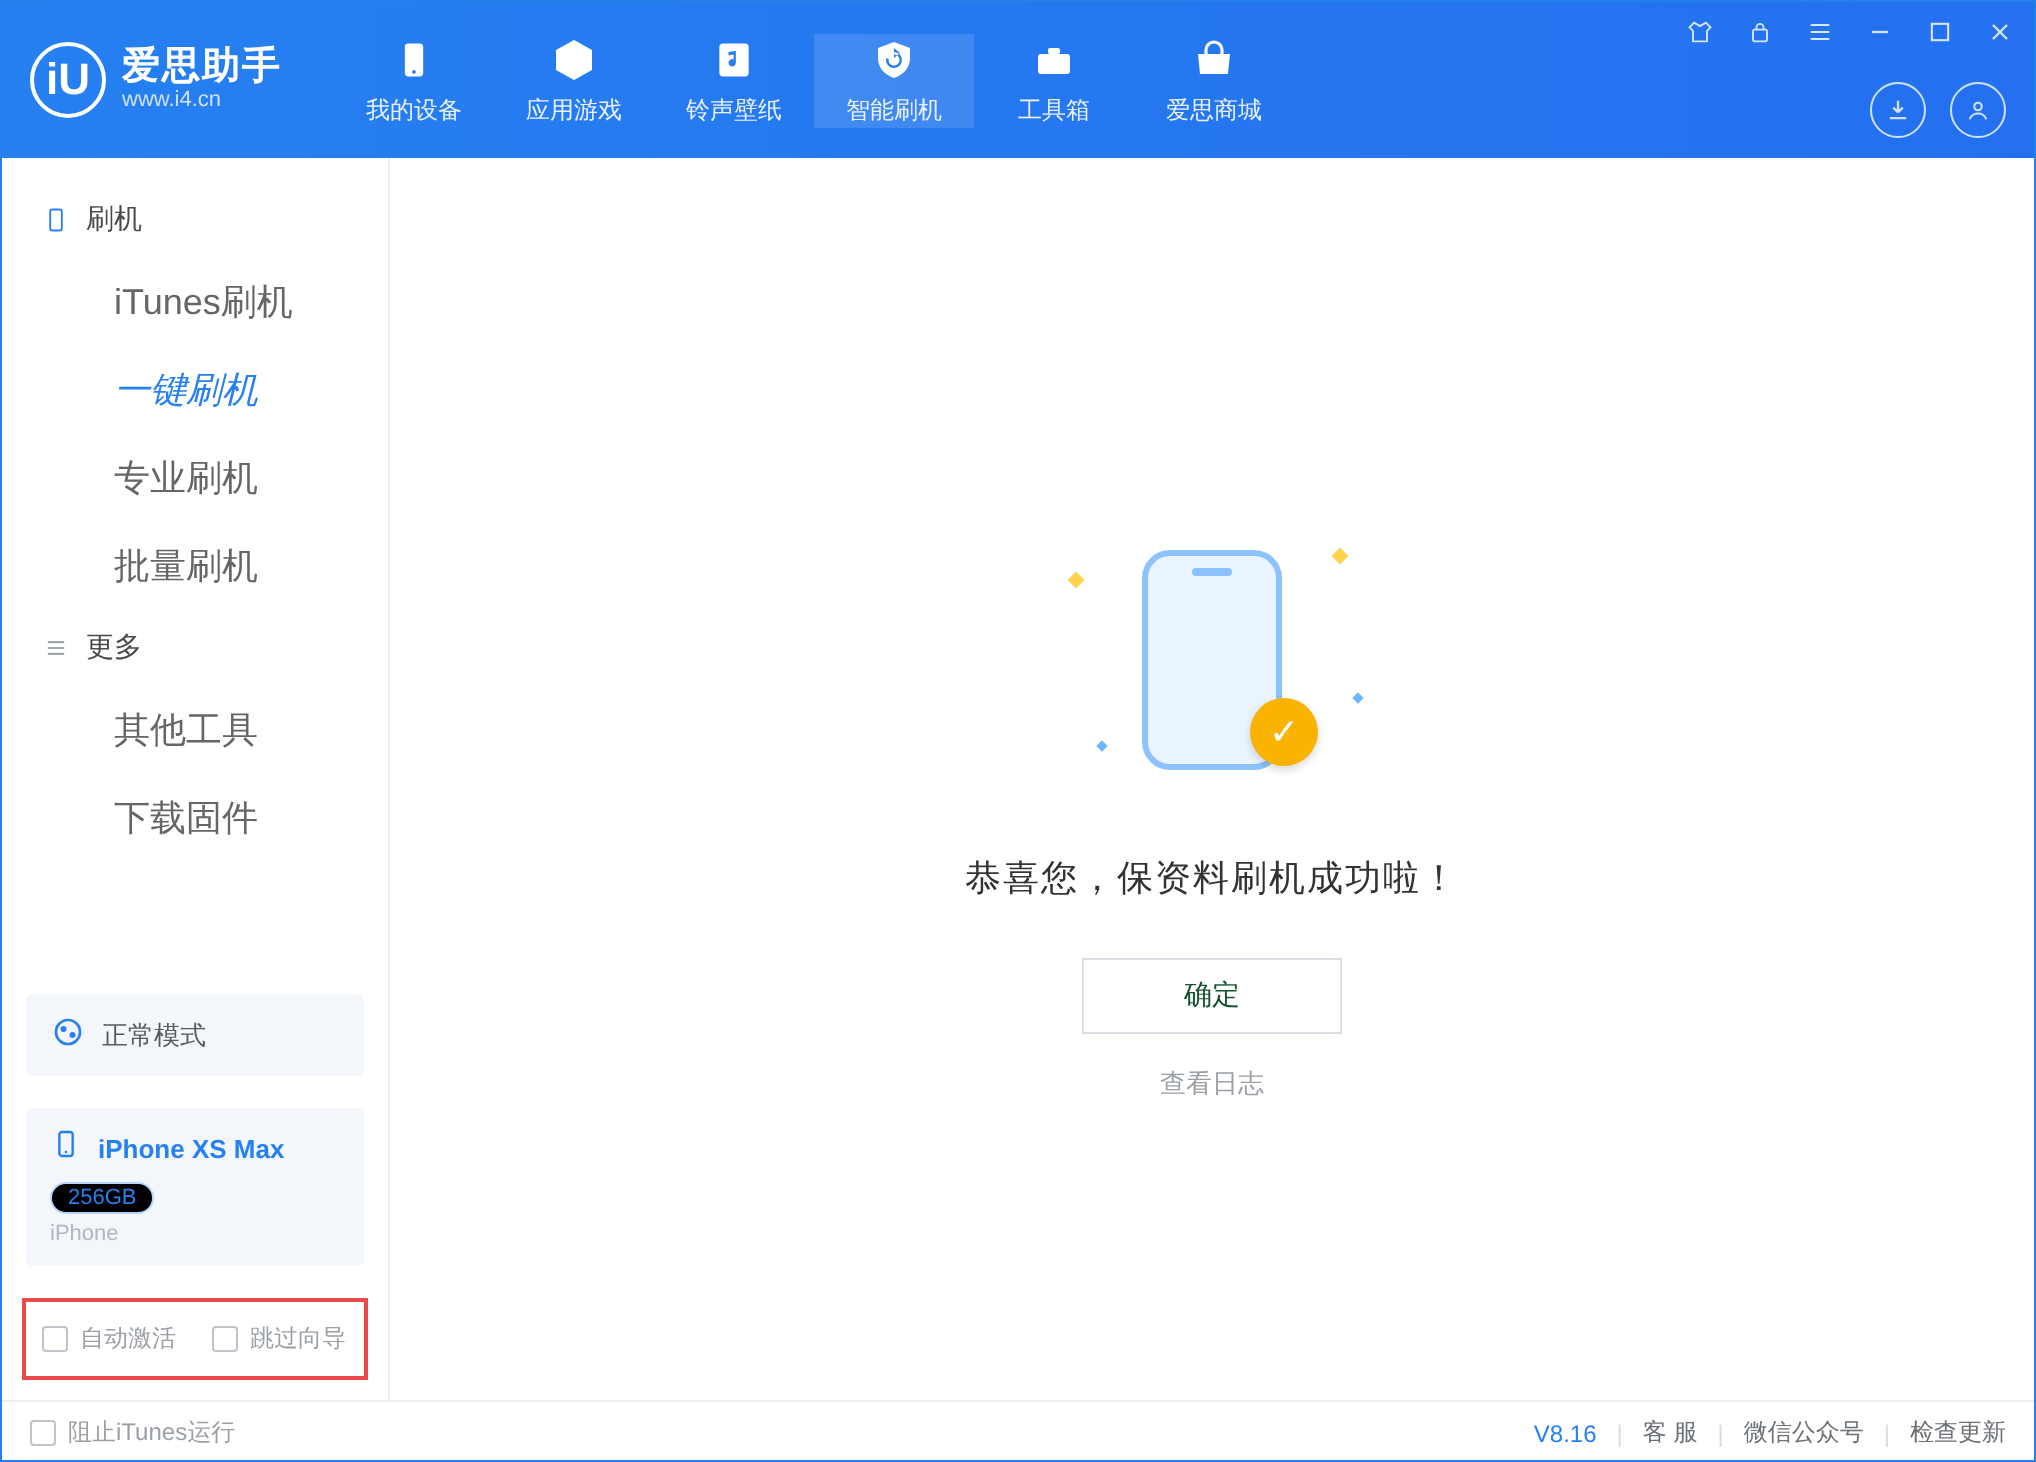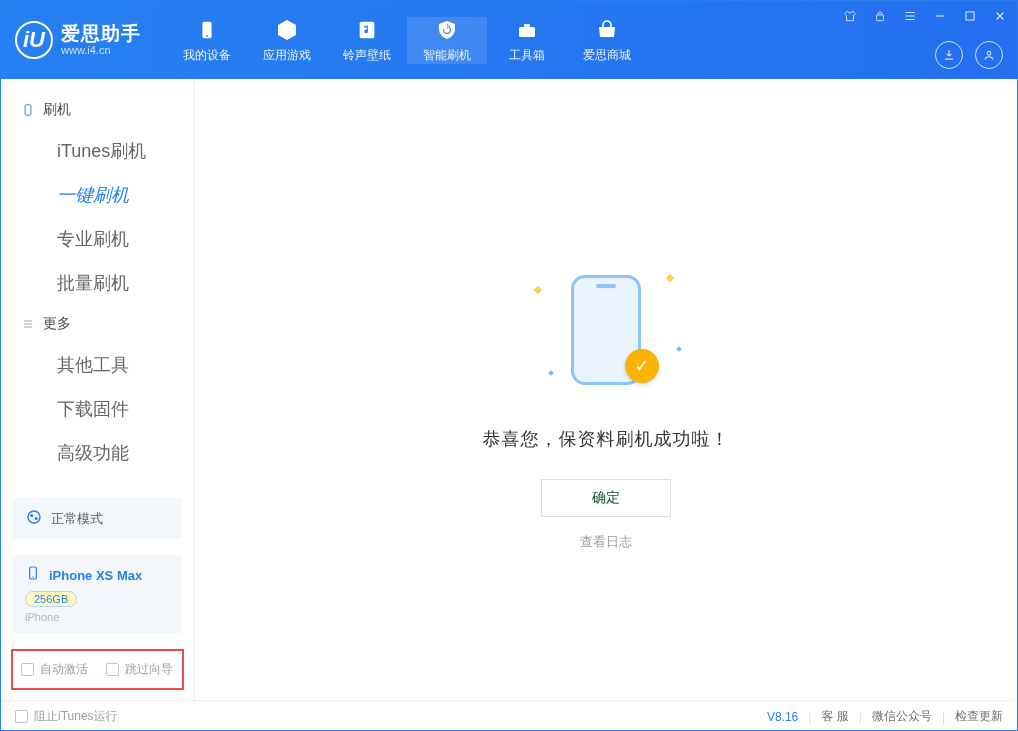--- a/index.html
+++ b/index.html
@@ -1,21 +1,21 @@
 <!DOCTYPE html>
 <html><head>
   <meta charset="utf-8">
   <style>
     * { margin: 0; padding: 0; box-sizing: border-box; font-family: "Microsoft YaHei", -apple-system, sans-serif; }
     body { width: 1018px; height: 731px; background: #fff; border: 1px solid #2680eb; overflow: hidden; }
 
     
     .titlebar { height: 78px; background: linear-gradient(to right, #2680f0, #2470f0); display: flex; align-items: stretch; color: #fff; position: relative; }
     .logo-area { display: flex; align-items: center; padding: 0 16px 0 14px; gap: 8px; }
-    .logo-badge { width: 38px; height: 38px; border: 2.5px solid #fff; border-radius: 50%; display: flex; align-items: center; justify-content: center; font-size: 22px; font-weight: bold; font-style: italic; }
+    .logo-badge { width: 38px; height: 38px; border: 2.5px solid #fff; border-radius: 50%; display: flex; align-items: center; justify-content: center; font-size: 22px; font-weight: bold; }
     .logo-text { display: flex; flex-direction: column; justify-content: center; }
     .logo-title { font-size: 19px; font-weight: 600; letter-spacing: 1px; line-height: 1.1; }
     .logo-sub { font-size: 11px; color: #cfe2ff; line-height: 1.1; }
 
     .nav { display: flex; align-items: center; margin-left: 10px; }
     .nav-item { display: flex; flex-direction: column; align-items: center; justify-content: center; gap: 4px; padding: 0 16px; min-width: 80px; cursor: pointer; position: relative; }
     .nav-item.active { background: rgba(255,255,255,0.12); }
     .nav-ico { width: 26px; height: 26px; display:flex; align-items:center; justify-content:center; }
     .nav-label { font-size: 12px; color: #eaf2ff; }
 
@@ -30,21 +30,21 @@
     .side-scroll { flex: 1; overflow: auto; padding-top: 12px; }
     .side-group-hdr { display: flex; align-items: center; gap: 8px; padding: 10px 20px 10px 20px; color: #4a4a4a; font-size: 14px; font-weight: 500; }
     .side-group-hdr .gico { width: 14px; height: 14px; display:flex; align-items:center; justify-content:center; }
     .side-sub { padding: 10px 10px 10px 56px; font-size: 18px; color: #666; cursor: pointer; }
     .side-sub.active { color: #2680f0; font-style: italic; }
 
     .side-mode, .side-device { margin: 8px 12px; background: #f3f6fb; border-radius: 3px; padding: 10px 12px; }
     .side-mode { display:flex; align-items:center; gap:8px; color:#5a5a5a; font-size:13px; }
     .side-device .dev-hd { display:flex; align-items:center; gap:8px; }
     .dev-name { color:#2680f0; font-weight:600; font-size:13px; }
-    .dev-cap { display:inline-block; margin: 6px 0 2px 0; font-size:11px; color:#2680f0; border:1px solid #b7d4fb; border-radius: 10px; padding:1px 8px; background:#fef9c3; }
+    .dev-cap { display:inline-block; margin: 6px 0 2px 0; font-size:11px; color:#2680f0; border:1px solid #b7d4fb; border-radius: 10px; padding:1px 8px; background:#000000; }
     .dev-type { font-size:11px; color:#b2b6bd; margin-top:2px; }
 
     .side-checks { border: 2px solid #e94b4b; margin: 8px 10px 10px 10px; padding: 10px 8px; display:flex; gap: 18px; font-size:12px; color:#9aa0a6; }
     .cb { display:flex; gap:6px; align-items:center; }
     .cb-box { width:13px; height:13px; border:1px solid #bfc4cb; border-radius:2px; }
 
     
     .main { flex:1; position:relative; display:flex; flex-direction:column; align-items:center; justify-content:flex-start; padding-top: 190px; }
     .done-illus { position:relative; width:150px; height:130px; margin-bottom: 28px; }
     .phone { position:absolute; left:40px; top:6px; width:70px; height:110px; border:3px solid #8cc3ff; border-radius:14px; background:#eaf4ff; }
@@ -201,21 +201,20 @@
       <div class="side-group-hdr">
         <span class="gico">
             <svg width="14" height="14" viewBox="0 0 24 24">
               <path d="M5 7h14M5 12h14M5 17h14" stroke="#9fa6ae" stroke-width="1.8"></path>
             </svg>
           </span>
         <span>更多</span>
       </div>
       <div class="side-sub">其他工具</div>
       <div class="side-sub">下载固件</div>
-      <div class="side-sub">高级功能</div>
     </div>
 
     <div class="side-mode">
       <span><svg width="18" height="18" viewBox="0 0 24 24">
             <circle cx="12" cy="12" r="8" fill="none" stroke="#2680f0" stroke-width="1.8"></circle>
             <circle cx="9" cy="10" r="2" fill="#2680f0"></circle>
             <circle cx="15" cy="14" r="2" fill="#2680f0"></circle>
           </svg></span>
       <span>正常模式</span>
     </div>

